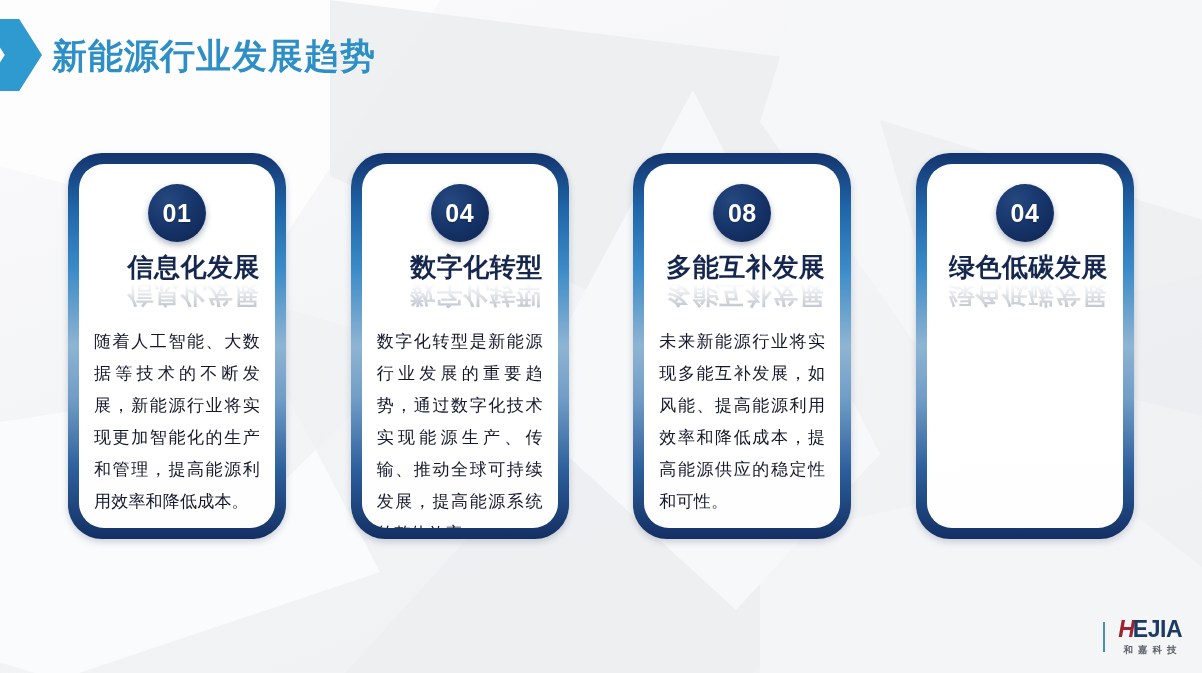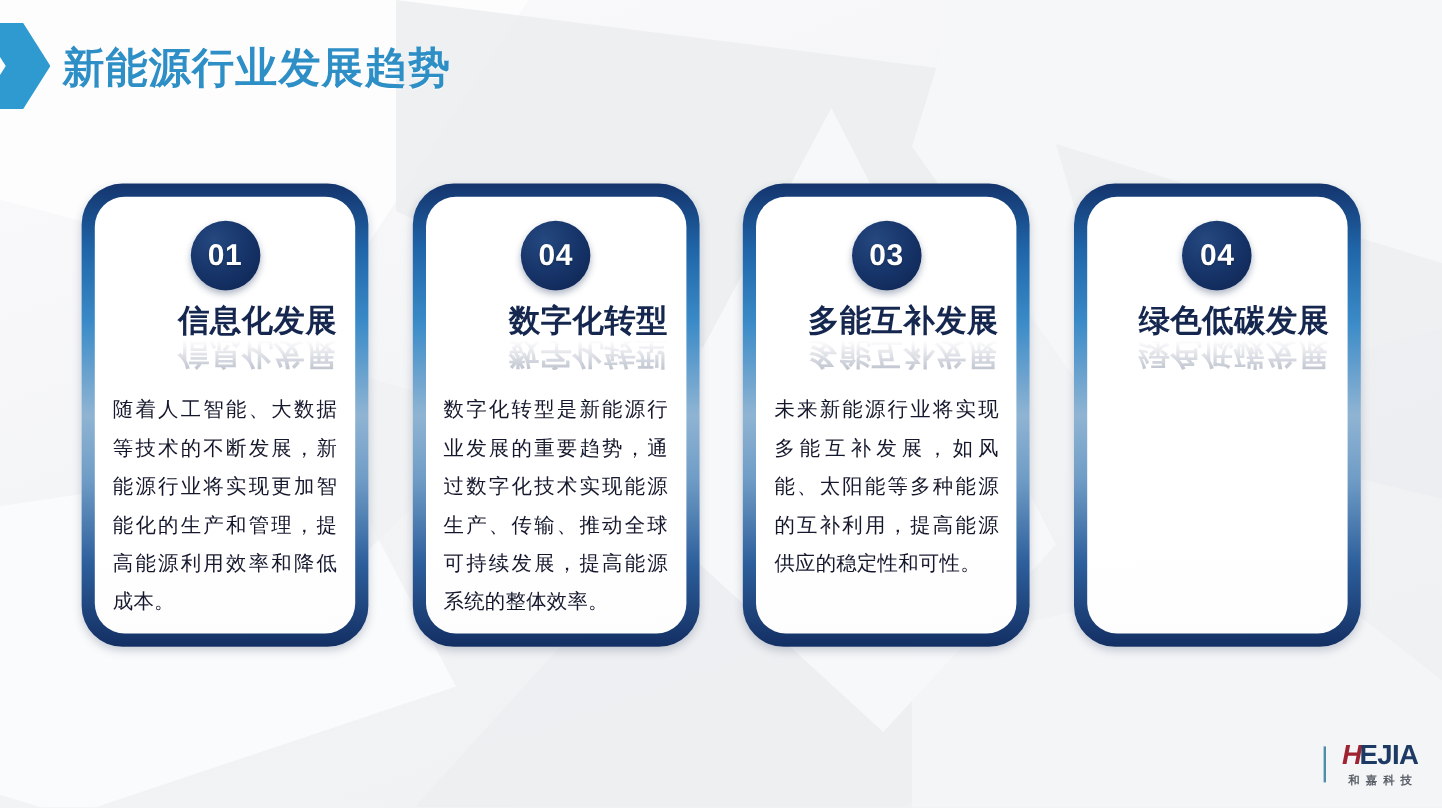--- a/index.html
+++ b/index.html
@@ -116,21 +116,21 @@
     left: 68px;
     top: 153px;
     width: 1066px;
     height: 386px;
     display: flex;
     justify-content: space-between;
   }
 
   .card {
     position: relative;
-    width: 239px;
+    width: 218px;
     height: 386px;
     border-radius: 34px;
     padding: 11px;
     box-sizing: border-box;
     background: linear-gradient(180deg,
                 #14346d 0%,
                 #1f65a8 14%,
                 #3b8bc8 30%,
                 #8fb4d3 50%,
                 #6f9cc6 64%,
@@ -301,27 +301,27 @@
           <div class="card-title">数字化转型</div>
           <div class="card-title-reflect">数字化转型</div>
         </div>
         <div class="card-body">数字化转型是新能源行业发展的重要趋势，通过数字化技术实现能源生产、传输、推动全球可持续发展，提高能源系统的整体效率。</div>
       </div>
     </div>
 
     <div class="card">
       <div class="card-inner">
         <div class="badge">
-          <span class="badge-num">03</span>
+          <span class="badge-num">08</span>
         </div>
         <div class="card-title-wrap">
           <div class="card-title">多能互补发展</div>
           <div class="card-title-reflect">多能互补发展</div>
         </div>
-        <div class="card-body">未来新能源行业将实现多能互补发展，如风能、太阳能等多种能源的互补利用，提高能源供应的稳定性和可性。</div>
+        <div class="card-body">未来新能源行业将实现多能互补发展，如风能、提高能源利用效率和降低成本，提高能源供应的稳定性和可性。</div>
       </div>
     </div>
 
     <div class="card">
       <div class="card-inner">
         <div class="badge">
           <span class="badge-num">04</span>
         </div>
         <div class="card-title-wrap">
           <div class="card-title">绿色低碳发展</div>

